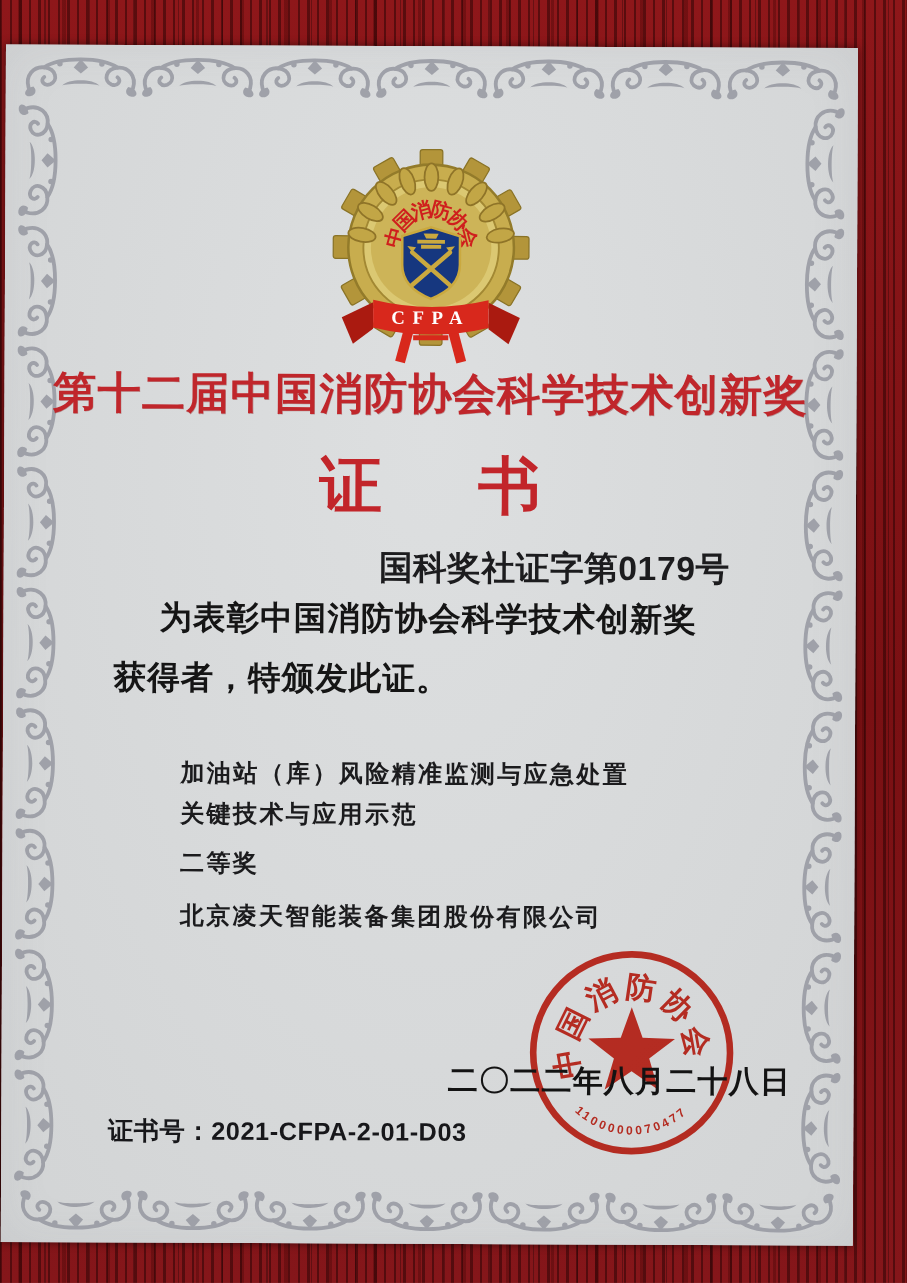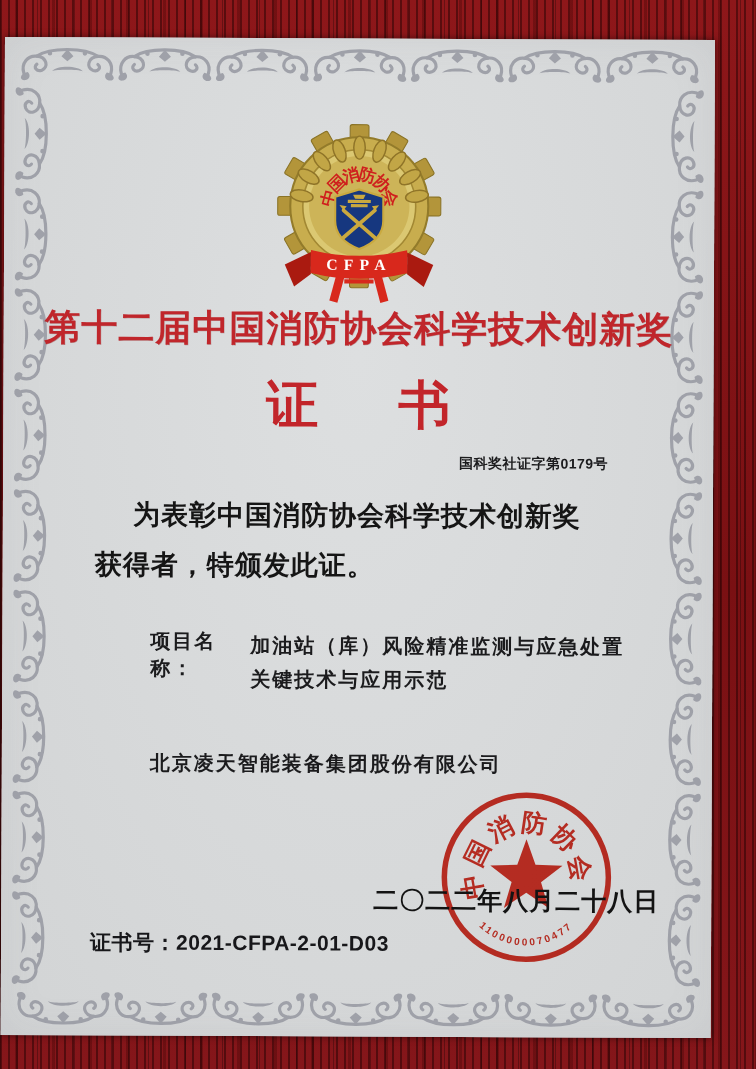--- a/index.html
+++ b/index.html
@@ -32,21 +32,21 @@
     font-size:36px;letter-spacing:1px;color:#c0262b;
     text-shadow:.5px .5px 0 rgba(120,20,20,.35);
   }
   .cert-label{
     position:absolute;left:0;top:332px;width:100%;text-align:center;
     font-family:"Liberation Serif","DejaVu Serif",serif;font-weight:bold;
     font-size:52px;letter-spacing:80px;color:#c2252a;transform:translateX(40px);
   }
   .doc-no{
     position:absolute;right:105px;top:416px;
-    font-weight:bold;font-size:14px;color:#1c1c1e;letter-spacing:.5px;
+    font-weight:bold;font-size:28px;color:#1c1c1e;letter-spacing:.5px;
   }
   .body-text{
     position:absolute;left:92px;top:452px;width:492px;
     font-family:"Liberation Serif","DejaVu Serif",serif;font-weight:600;
     font-size:27px;line-height:50px;letter-spacing:1px;color:#151515;
     text-indent:38px;
   }
   .field{position:absolute;display:flex;font-weight:bold;font-size:20px;
     letter-spacing:2px;color:#1b1b1d;}
   .field .flabel{width:100px;flex:0 0 auto;}
@@ -217,28 +217,28 @@
       </g>
     </svg>
   </div>
 
   <div class="title">第十二届中国消防协会科学技术创新奖</div>
   <div class="cert-label">证书</div>
   <div class="doc-no">国科奖社证字第0179号</div>
   <div class="body-text">为表彰中国消防协会科学技术创新奖获得者，特颁发此证。</div>
 
   <div class="field field-project">
-    <div class="flabel">项目名称：</div>
     <div class="fvalue">
       <div>加油站（库）风险精准监测与应急处置</div>
       <div>关键技术与应用示范</div>
     </div>
   </div>
 
   <div class="field field-grade">
+    <div class="fvalue">二等奖</div>
   </div>
 
   <div class="field field-winner">
     <div class="fvalue">北京凌天智能装备集团股份有限公司</div>
   </div>
 
   <div class="seal">
     <svg width="176" height="176" viewBox="-88 -88 176 176">
       <circle r="82" fill="none" stroke="#d5281b" stroke-width="5.5"></circle>
       <polygon points="0,-38 9.1,-12.5 36.1,-11.7 14.7,4.8 22.3,30.7 0,15.5 -22.3,30.7 -14.7,4.8 -36.1,-11.7 -9.1,-12.5" fill="#d5281b"></polygon>

